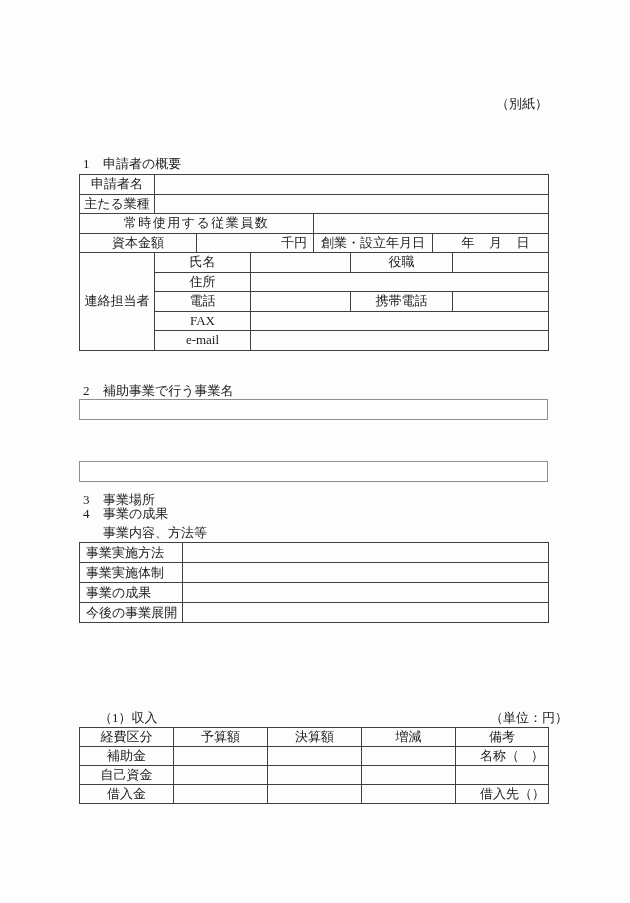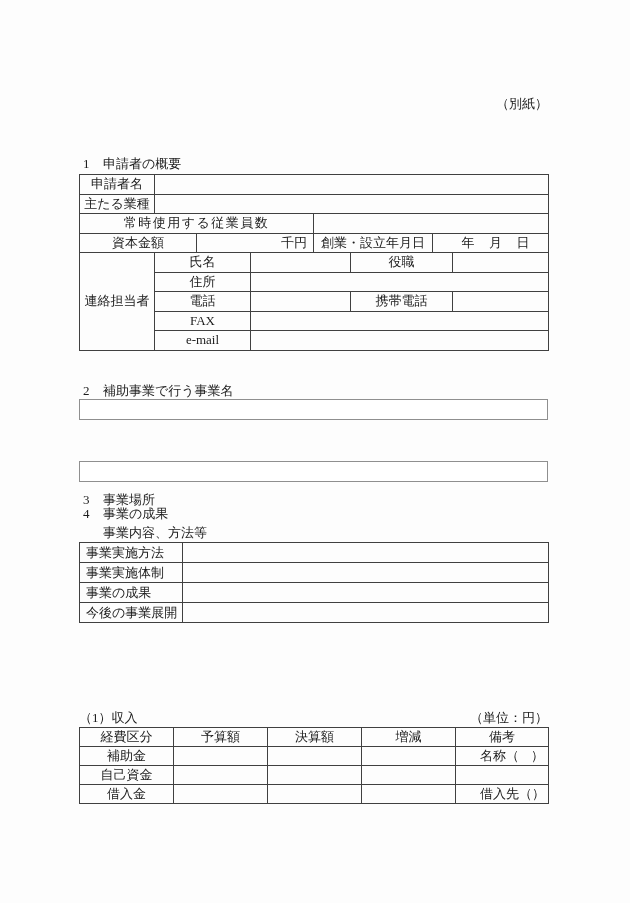--- a/index.html
+++ b/index.html
@@ -35,21 +35,21 @@
   .t4 .lab { padding-left:6px; }
   .t5 { top:727px; }
   .t5 td { height:19px; }
 
   .h1 { top:155px; } .h2 { top:382px; } .h3 { top:443px;margin-top:48px; }
   .h4 { top:505px; } .sub4 { top:524px; } .h5 { top:687px; }
 
   .fill-box { height:21px; background:#ffffff; border:1.5px solid #8f8f8f; }
   .box2 { top:399px; } .box3 { top:461px; }
 
-  .line5 { top:709px; display:flex; justify-content:space-between; font-size:13px; }
+  .line5 { top:709px; display:flex; justify-content:space-between; font-size:13px;margin-left:20px; }
 
   .ymd { display:flex; justify-content:space-evenly; padding-left:10px; }
   .remark { display:flex; justify-content:space-between;margin-left:20px; }
 </style>
 </head>
 <body>
 
 <div class="page">
 
   <div class="abs attachment">（別紙）</div>

